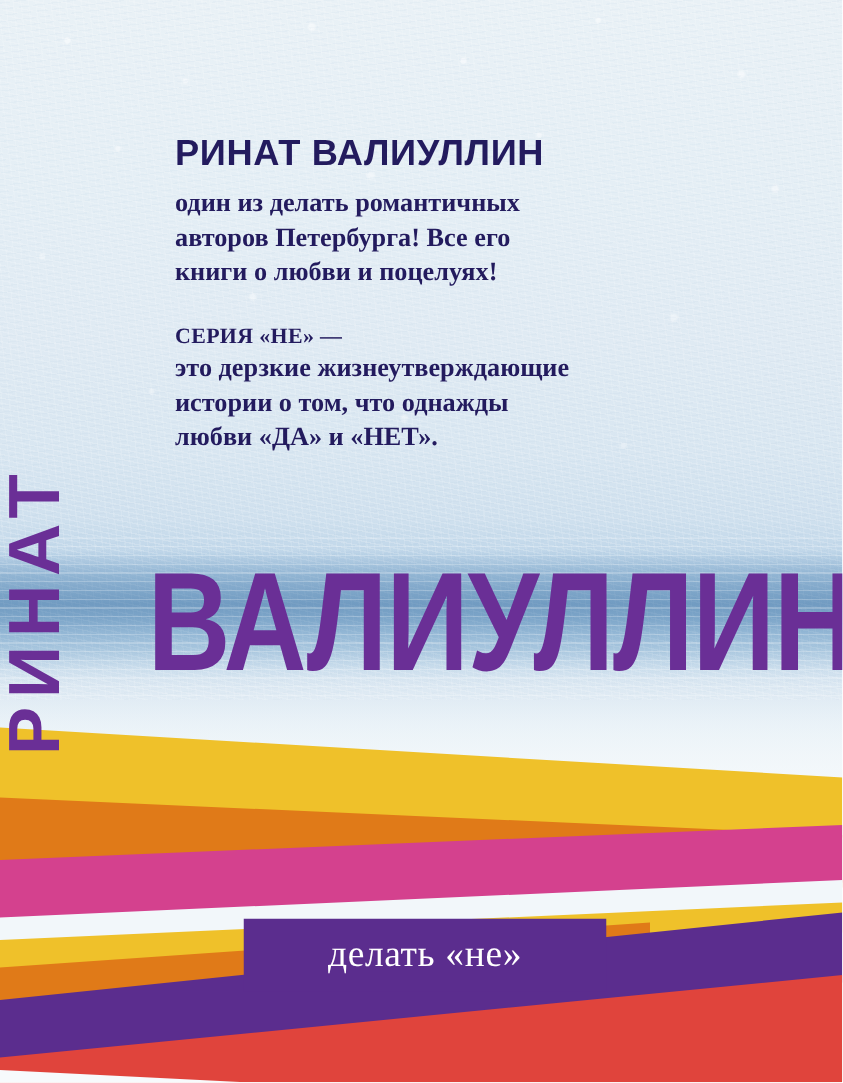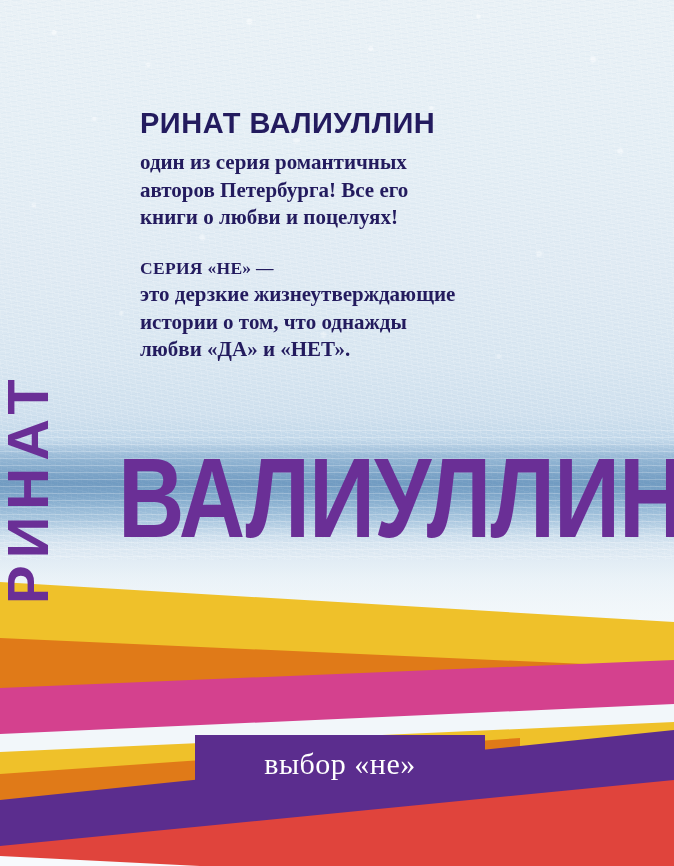--- a/index.html
+++ b/index.html
@@ -213,21 +213,21 @@
 
   <div class="bg-base"></div>
   <div class="bg-speckle"></div>
   <div class="bg-grain"></div>
   <div class="horizon"></div>
   <div class="horizon-streaks"></div>
   <div class="bottom-wash"></div>
 
   <div class="blurb">
     <div class="blurb-author">РИНАТ ВАЛИУЛЛИН</div>
-    <p class="blurb-line">один из серия романтичных</p>
+    <p class="blurb-line">один из делать романтичных</p>
     <p class="blurb-line">авторов Петербурга! Все его</p>
     <p class="blurb-line">книги о любви и поцелуях!</p>
     <div class="blurb-gap"></div>
     <div class="blurb-series-head">СЕРИЯ «НЕ» —</div>
     <p class="blurb-line">это дерзкие жизнеутверждающие</p>
     <p class="blurb-line">истории о том, что однажды</p>
     <p class="blurb-line">любви «ДА» и «НЕТ».</p>
   </div>
 
   <div class="bands">
@@ -250,16 +250,16 @@
       <polygon points="0,286 674,220 674,306 0,306" fill="#e0443c"></polygon>
 
       <polygon points="0,296 200,306 0,306" fill="#f7fafc"></polygon>
     </svg>
   </div>
 
   <div class="name-vertical">РИНАТ</div>
   <div class="name-horizontal">ВАЛИУЛЛИН</div>
 
   <div class="series-banner">
-    <div class="series-banner-text"><span>выбор </span><b>«не»</b></div>
+    <div class="series-banner-text"><span>делать </span><b>«не»</b></div>
   </div>
 
 </div>
 
 </body></html>

